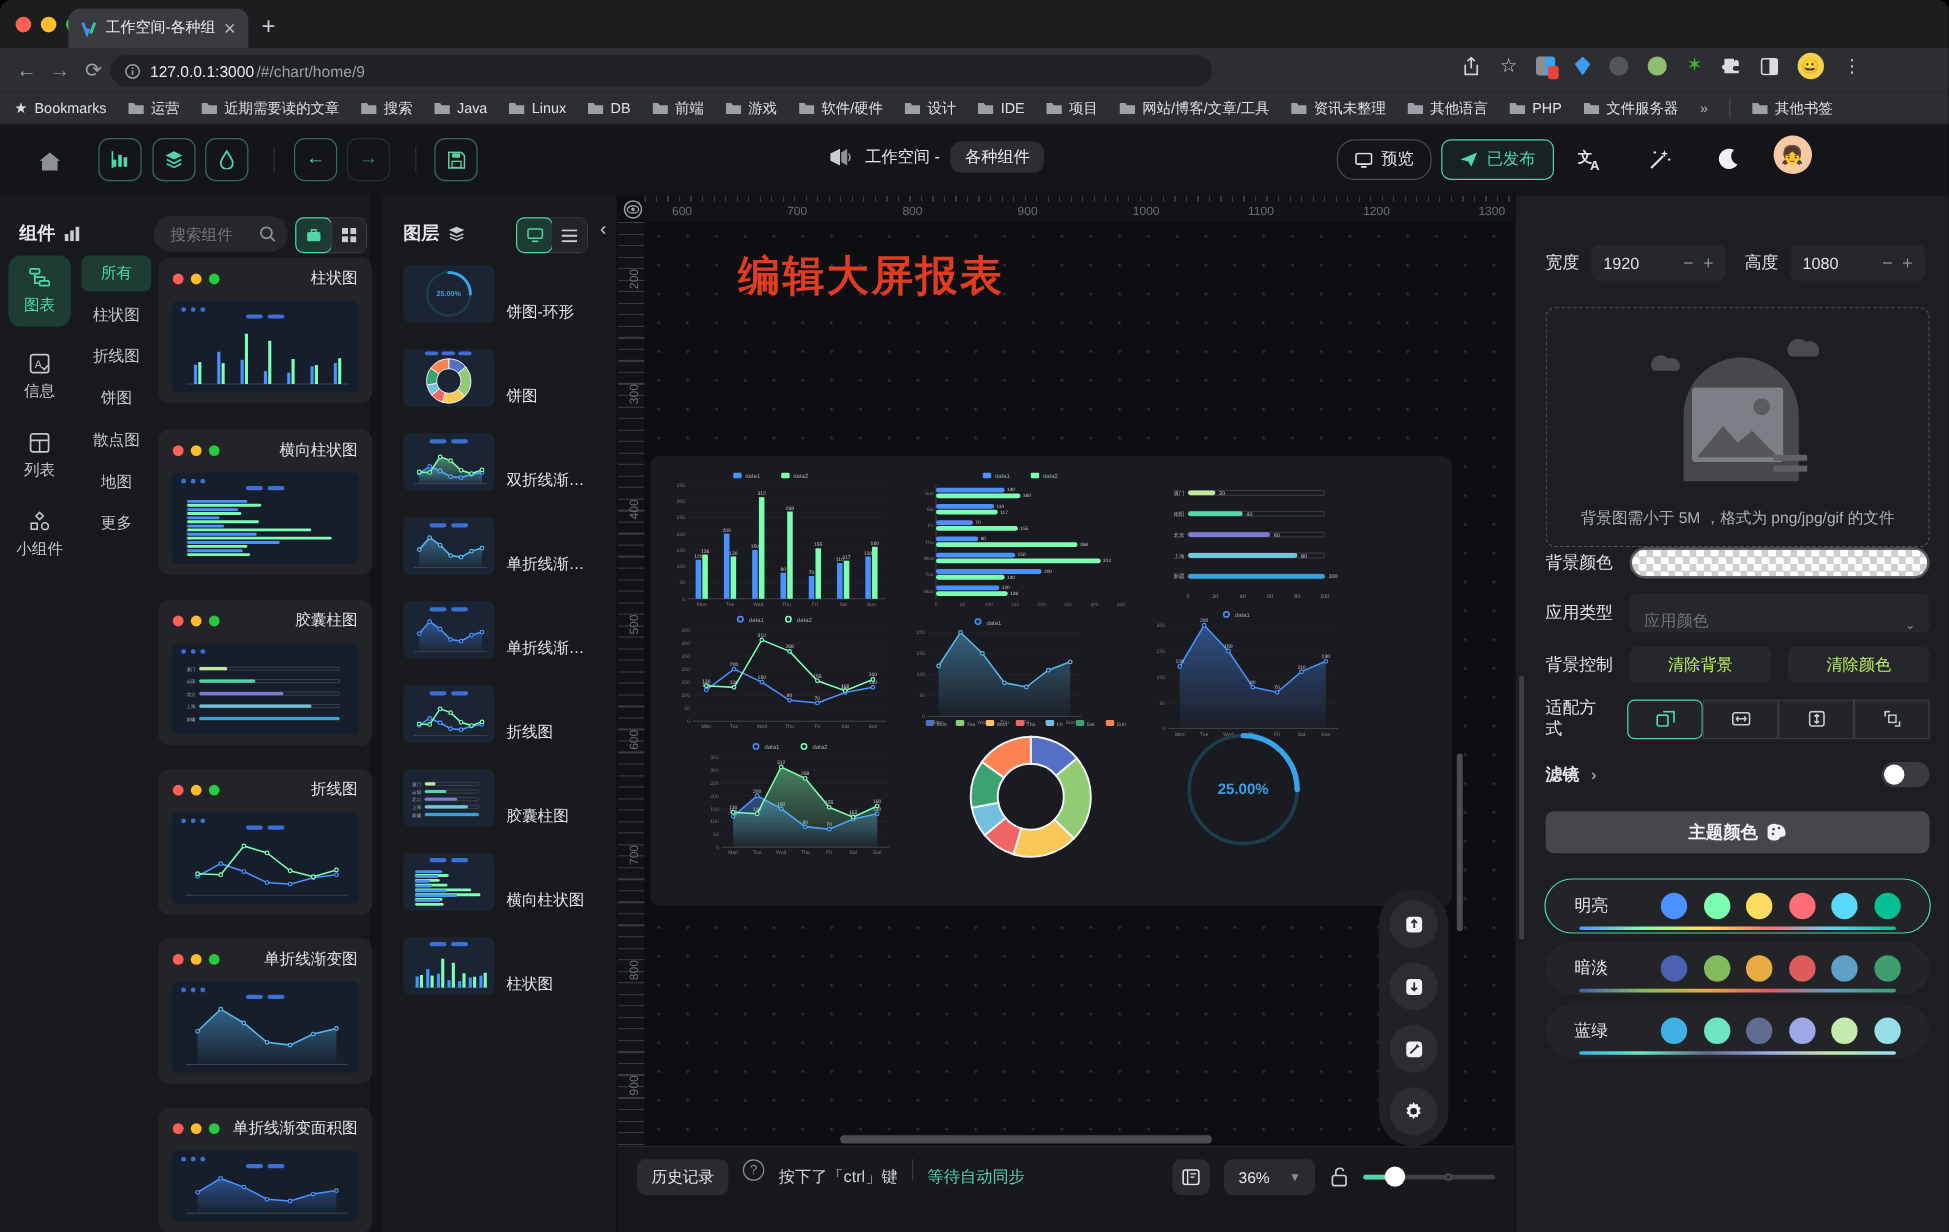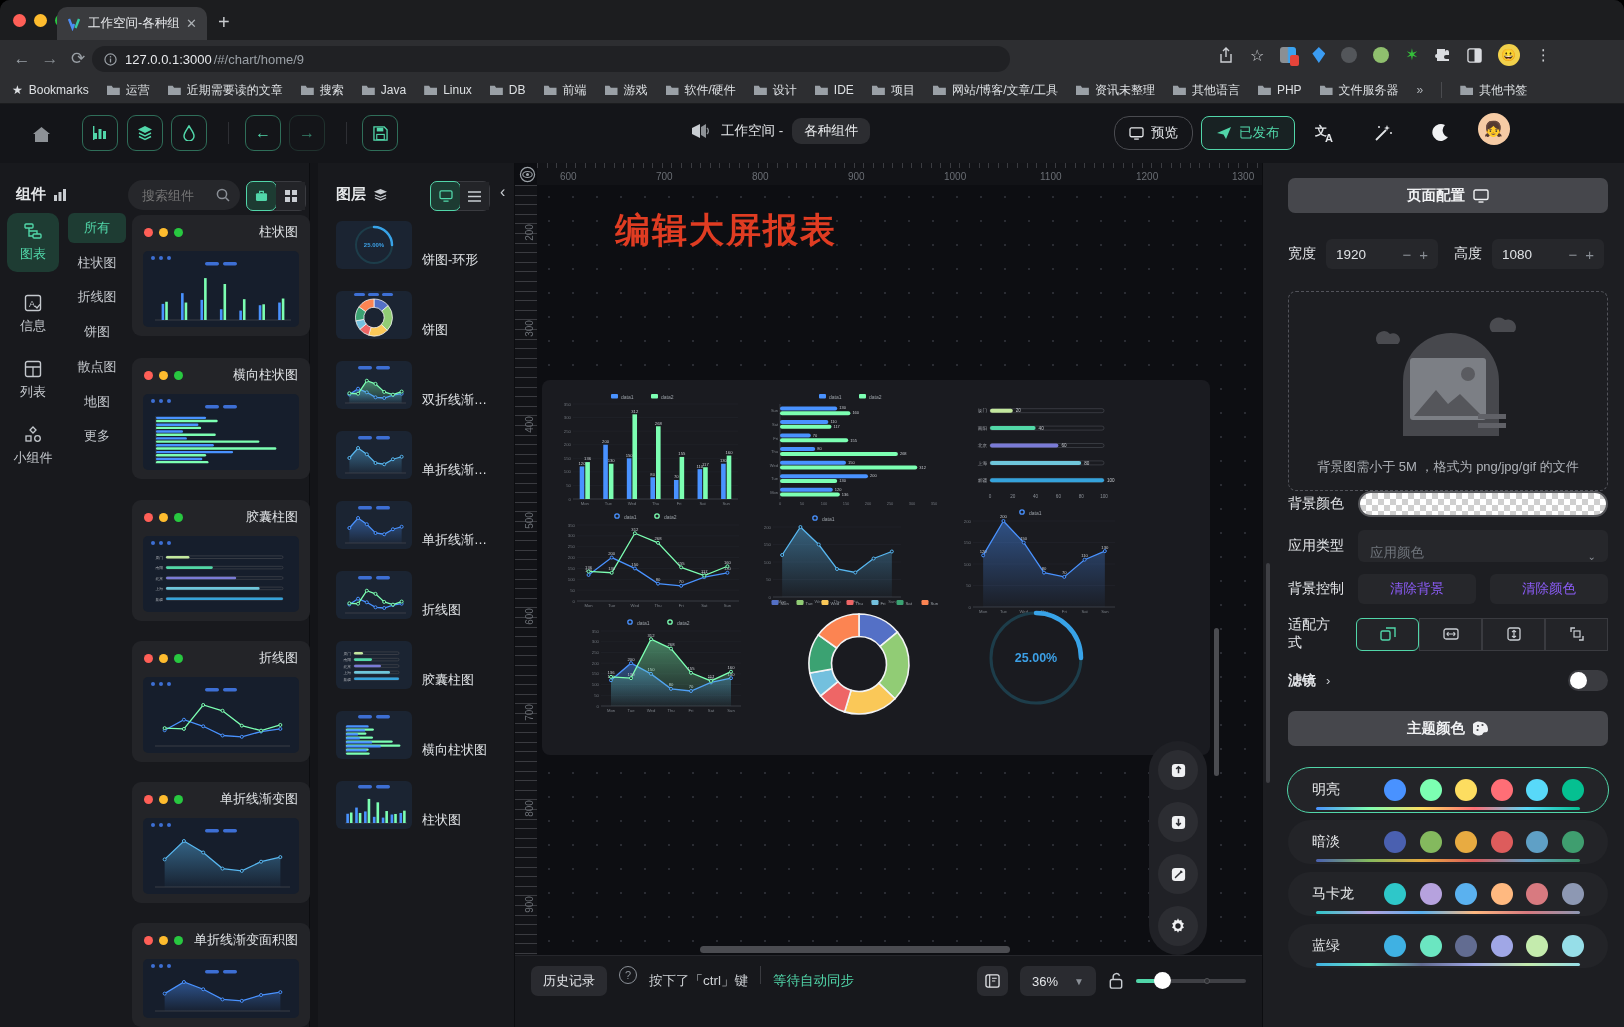--- a/index.html
+++ b/index.html
@@ -67,21 +67,21 @@
   .bpill{background:#2a2b30;border-radius:7px;padding:0 12px;color:#e3e5e8;font-size:13px;}
   
   #right{left:1262px;top:163px;width:362px;height:864px;background:#1d1e22;border-left:1px solid #0c0d10;padding:15px 16px 0 25px;}
   .rhead{width:100%;height:35px;background:#46474c;border-radius:7px;display:flex;align-items:center;justify-content:center;gap:8px;color:#f0f1f3;font-size:14.5px;font-weight:bold;}
   .rlabel{color:#e3e5e8;font-size:14px;}
   .stepper{background:#26272b;border-radius:6px;height:30px;display:flex;align-items:center;padding:0 10px;color:#dfe2e5;font-size:13.5px;gap:8px;}
   .stepper .pm{color:#8a8f96;font-size:15px;}
   #upload{margin-top:22px;width:100%;height:200px;border:1px dashed #52535a;border-radius:8px;position:relative;}
   .uptext{position:absolute;left:0;right:0;bottom:14px;text-align:center;color:#aeb2b8;font-size:13px;}
   .selbox{background:#26272b;border-radius:6px;height:32px;display:flex;align-items:flex-end;color:#6f747b;font-size:13.5px;padding:0 12px;}
-  .gbtn{background:#26272b;border-radius:6px;height:30px;display:flex;align-items:center;justify-content:center;color:#8b5cf6;font-size:13.5px;}
+  .gbtn{background:#26272b;border-radius:6px;height:30px;display:flex;align-items:center;justify-content:center;color:#bef264;font-size:13.5px;}
   .seg{width:63px;height:33px;display:flex;align-items:center;justify-content:center;border:1px solid #3a3b40;background:#232428;}
   .seg.on{border:1px solid #51d6a9;border-radius:6px;}
   .toggle{width:40px;height:21px;border-radius:11px;background:#3a3b40;position:relative;}
   .toggle i{position:absolute;left:2px;top:2px;width:17px;height:17px;border-radius:50%;background:#fff;}
   .trow{position:relative;width:100%;height:44px;background:#232428;border-radius:22px;margin-bottom:8px;display:flex;align-items:center;padding:0 24px;gap:0;}
   .trow.on{outline:1px solid #51d6a9;}
   .trow .tname{color:#e8eaec;font-size:14px;width:72px;}
   .tdots{display:flex;flex:1;justify-content:space-between;}
   .tdot{width:22px;height:22px;border-radius:50%;}
   .tgrad{position:absolute;left:28px;right:28px;bottom:2px;height:3px;border-radius:2px;}
@@ -1328,27 +1328,20 @@
     <div class="bitem" style="width:110px;position:relative;">
       <span style="position:absolute;left:0;top:13px;width:100%;height:4px;border-radius:2px;background:#3f4045;"></span>
       <span style="position:absolute;left:0;top:13px;width:26px;height:4px;border-radius:2px;background:#51d6a9;"></span>
       <span style="position:absolute;left:68px;top:12px;width:6px;height:6px;border-radius:50%;background:#2b2c30;border:1px solid #55565a;"></span>
       <span style="position:absolute;left:18px;top:6px;width:17px;height:17px;border-radius:50%;background:#fff;"></span>
     </div>
   </div>
 
   <div class="abs" id="right">
     <div class="abs sbar" style="left:3px;top:400px;width:4px;height:220px;background:#3f4045;"></div>
-    <div class="rhead">
-      <span>页面配置</span>
-      <svg width="16" height="14" viewBox="0 0 16 14">
-          <rect x="1" y="1" width="14" height="9.5" rx="1.5" fill="none" stroke="#f0f1f3" stroke-width="1.4"></rect>
-          <path d="M5.5 13 h5" stroke="#f0f1f3" stroke-width="1.4"></path>
-        </svg>
-    </div>
 
     <div class="flex" style="margin-top:26px;gap:10px;">
       <span class="rlabel">宽度</span>
       <div class="stepper" style="width:112px;">
           <span>1920</span>
           <span style="flex:1"></span>
           <span class="pm">−</span>
           <span class="pm">+</span>
         </div>
       <span class="rlabel" style="margin-left:6px;">高度</span>
@@ -1457,32 +1450,20 @@
             <span class="tdot" style="background:#4a60b0"></span>
             <span class="tdot" style="background:#84b95e"></span>
             <span class="tdot" style="background:#e8ab41"></span>
             <span class="tdot" style="background:#dd5c5c"></span>
             <span class="tdot" style="background:#5fa0c6"></span>
             <span class="tdot" style="background:#3f9e6f"></span>
           </span>
         <span class="tgrad" style="background: linear-gradient(90deg, rgb(74, 96, 176), rgb(132, 185, 94), rgb(232, 171, 65), rgb(221, 92, 92), rgb(95, 160, 198), rgb(63, 158, 111));"></span>
       </div>
       <div class="trow">
-        <span class="tname">马卡龙</span>
-        <span class="tdots">
-            <span class="tdot" style="background:#2ec7c9"></span>
-            <span class="tdot" style="background:#b6a2de"></span>
-            <span class="tdot" style="background:#5ab1ef"></span>
-            <span class="tdot" style="background:#ffb980"></span>
-            <span class="tdot" style="background:#d87a80"></span>
-            <span class="tdot" style="background:#8d98b3"></span>
-          </span>
-        <span class="tgrad" style="background: linear-gradient(90deg, rgb(46, 199, 201), rgb(182, 162, 222), rgb(90, 177, 239), rgb(255, 185, 128), rgb(216, 122, 128), rgb(141, 152, 179));"></span>
-      </div>
-      <div class="trow">
         <span class="tname">蓝绿</span>
         <span class="tdots">
             <span class="tdot" style="background:#3fb1e3"></span>
             <span class="tdot" style="background:#6be6c1"></span>
             <span class="tdot" style="background:#626c91"></span>
             <span class="tdot" style="background:#a0a7e6"></span>
             <span class="tdot" style="background:#c4ebad"></span>
             <span class="tdot" style="background:#96dee8"></span>
           </span>
         <span class="tgrad" style="background: linear-gradient(90deg, rgb(63, 177, 227), rgb(107, 230, 193), rgb(98, 108, 145), rgb(160, 167, 230), rgb(196, 235, 173), rgb(150, 222, 232));"></span>

